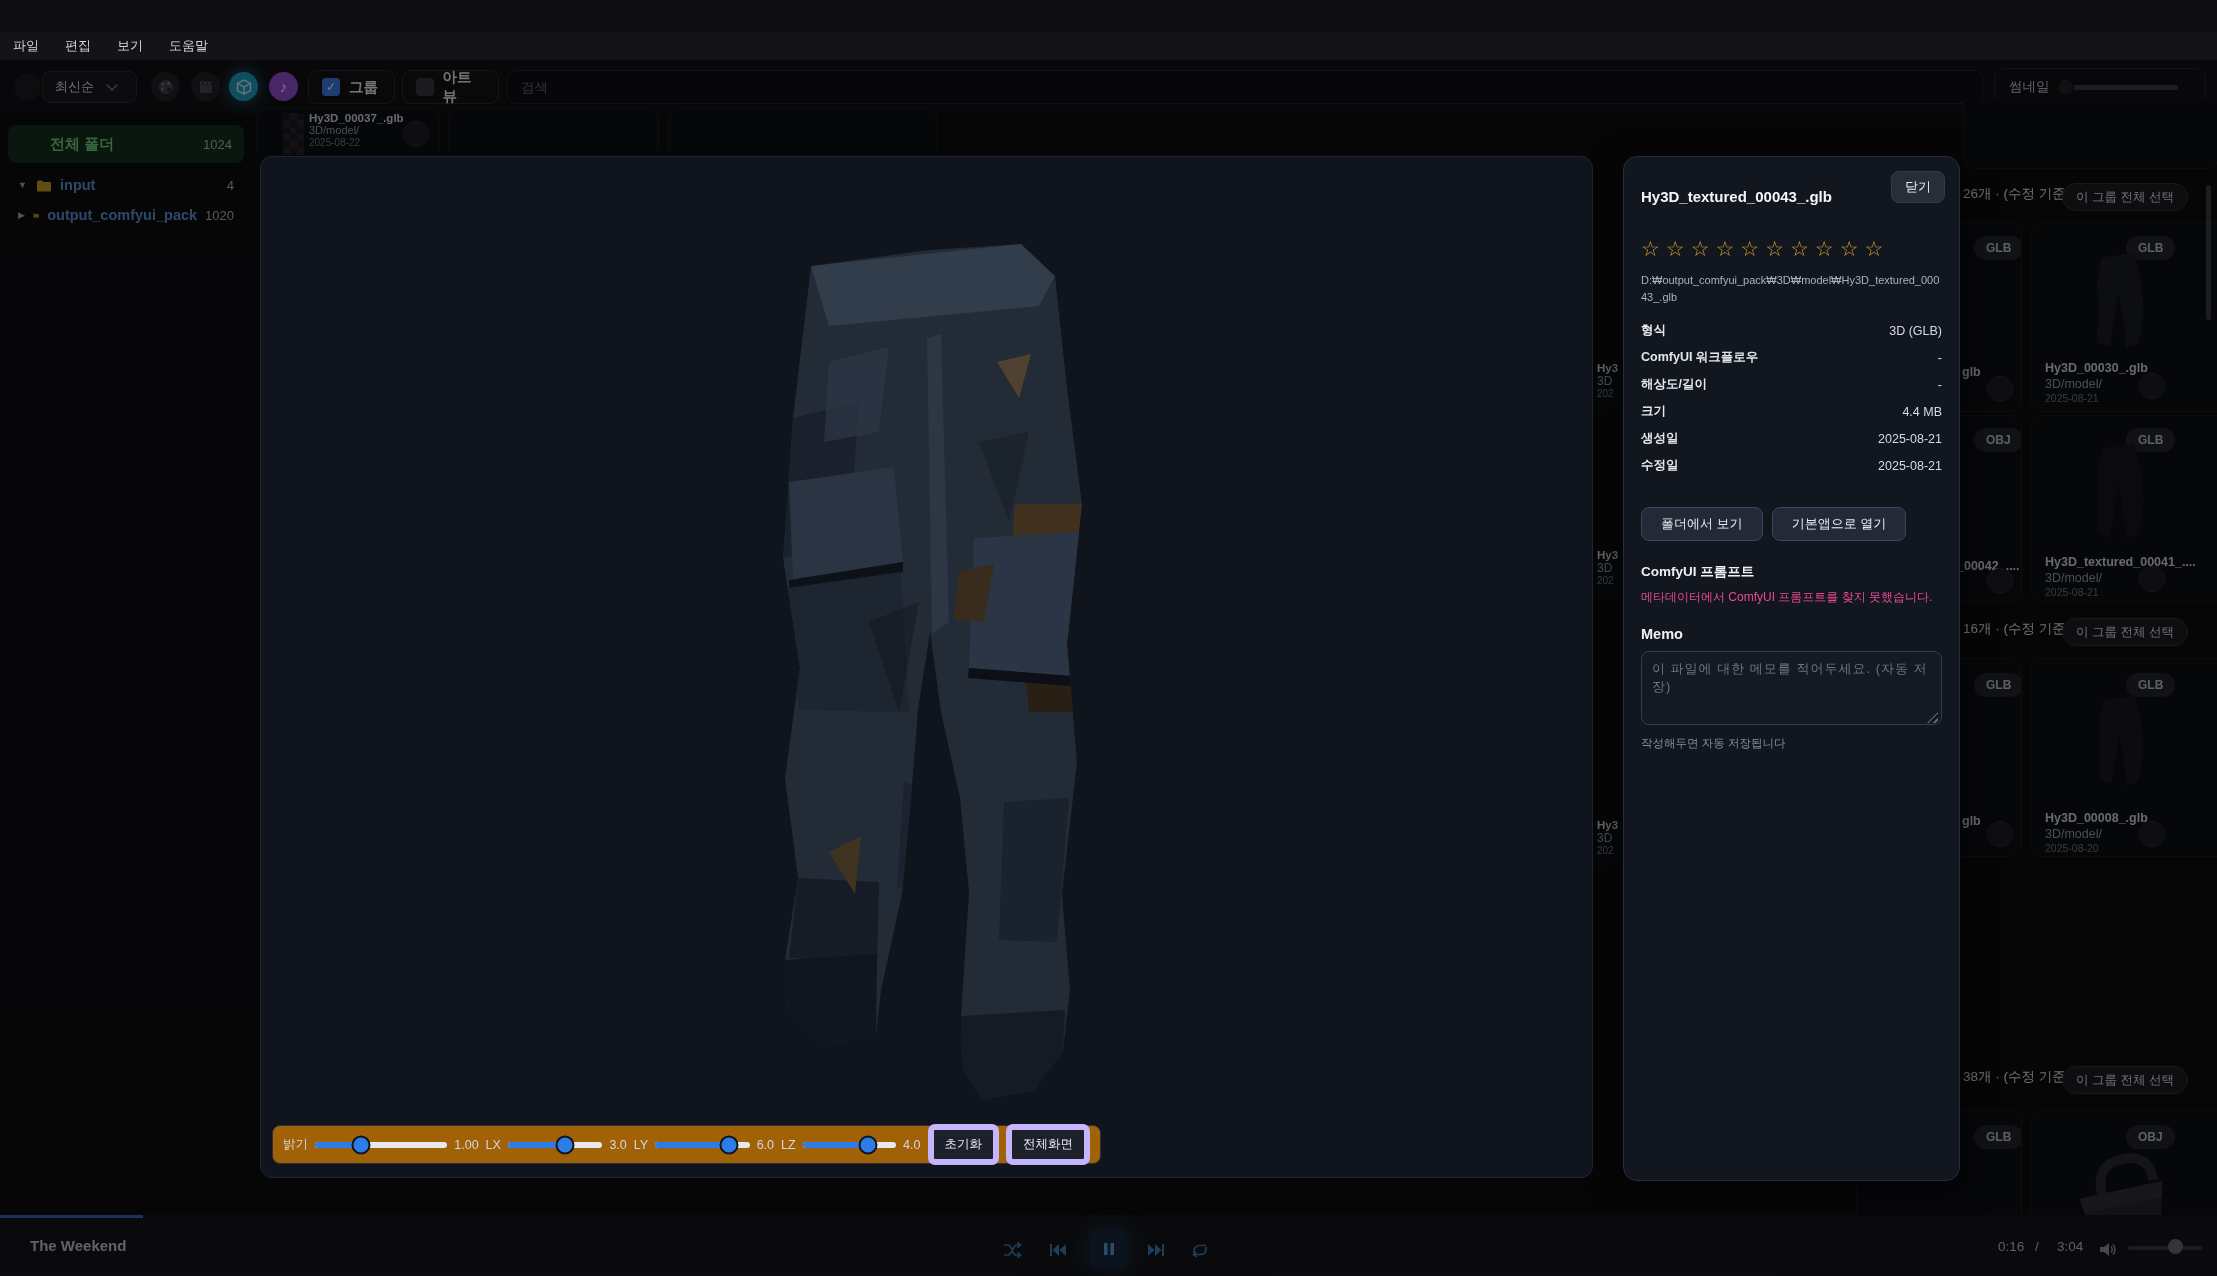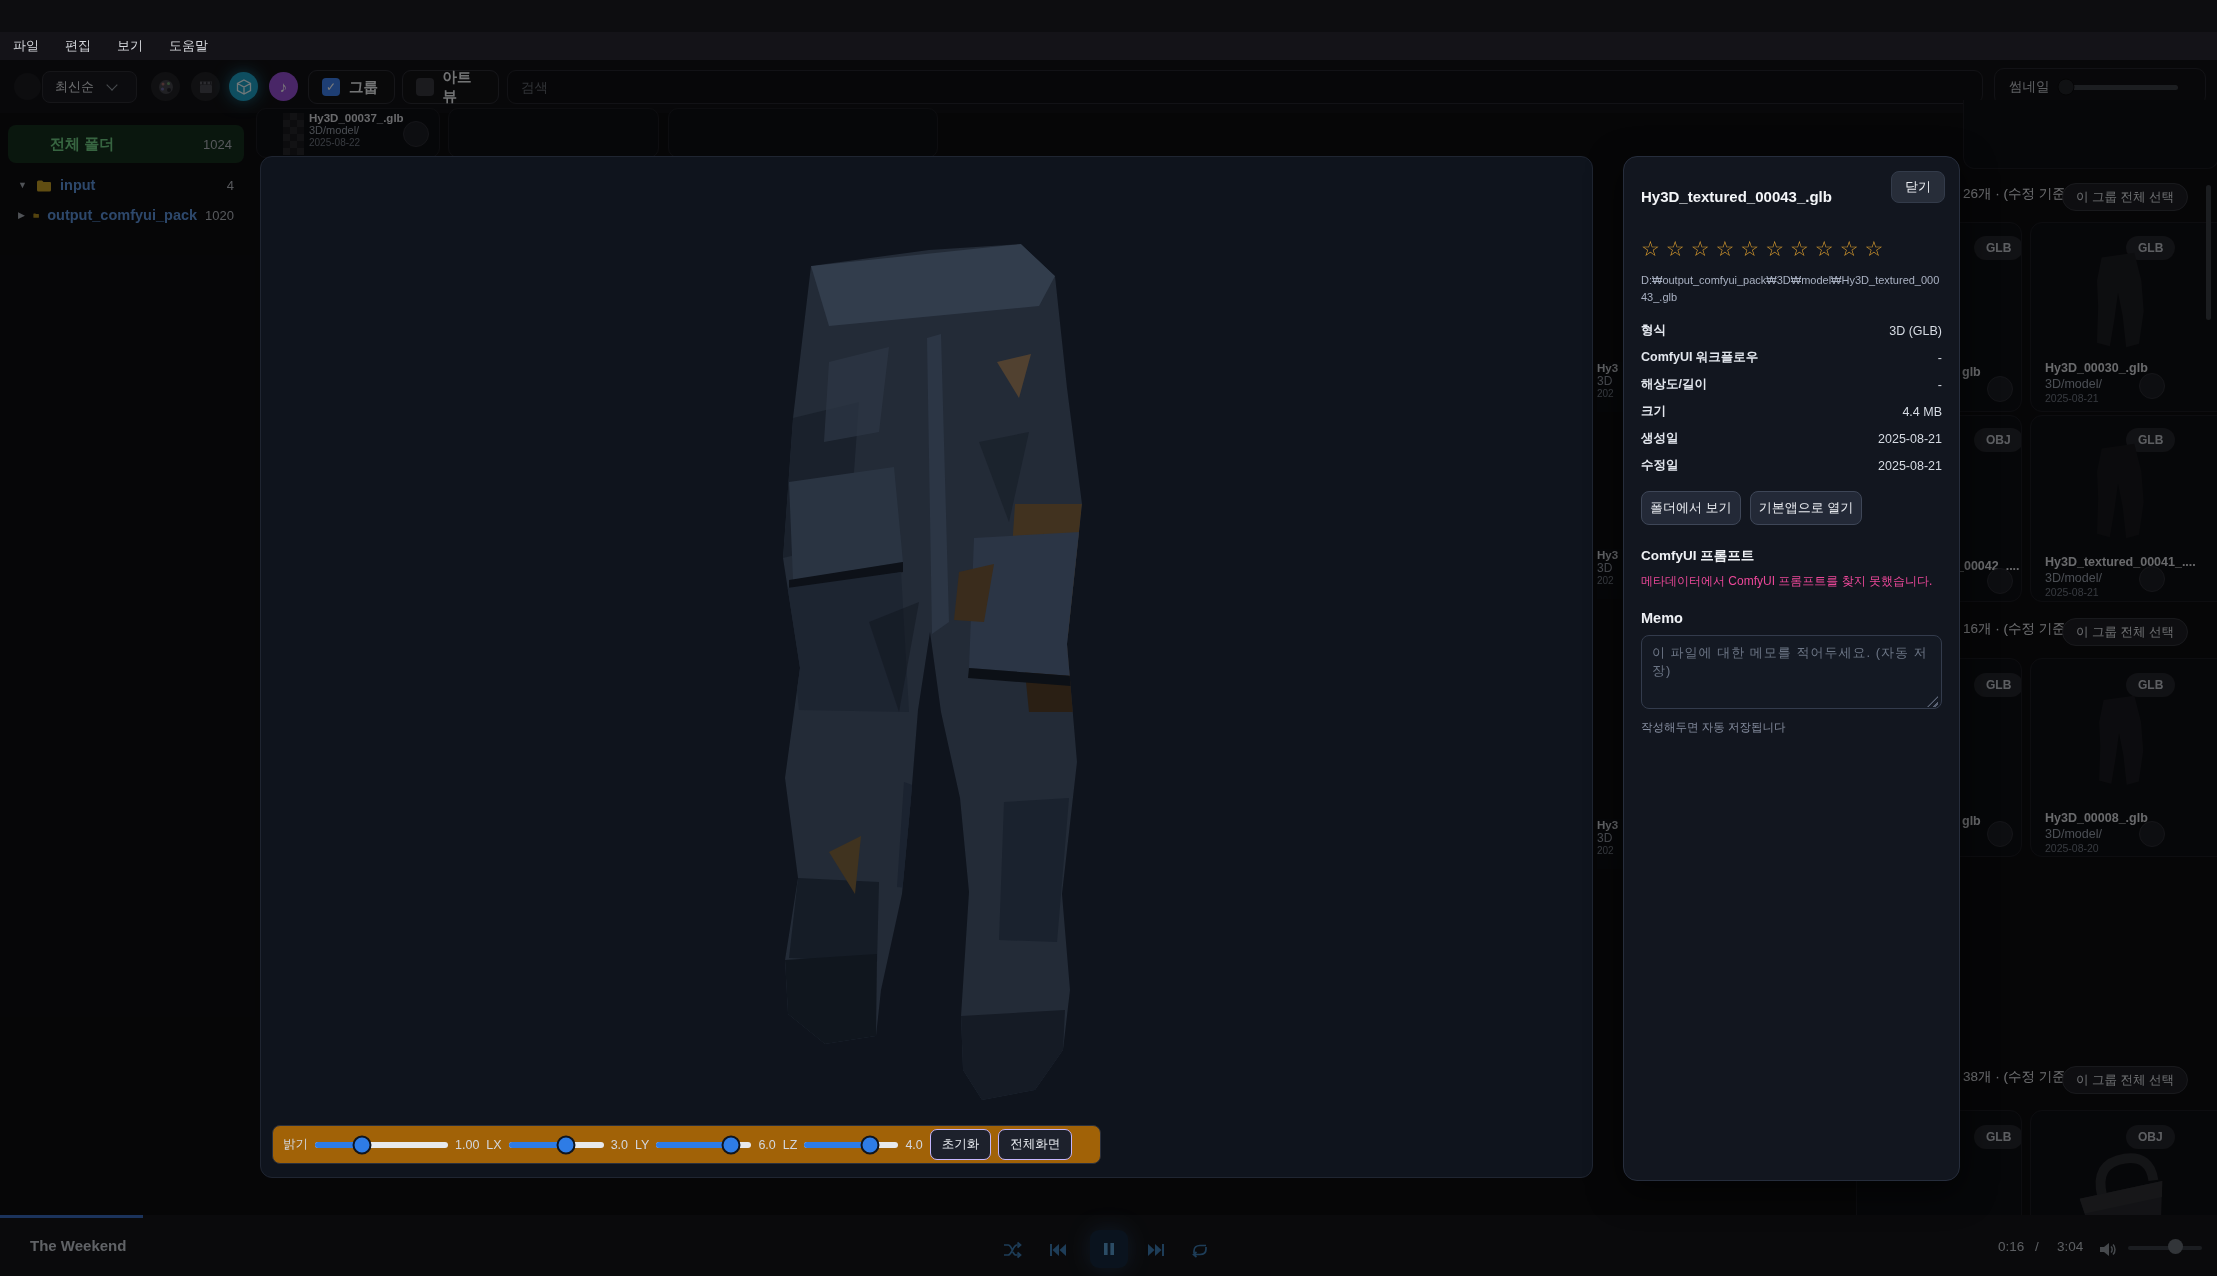--- a/index.html
+++ b/index.html
@@ -67,33 +67,33 @@
   
   .dim{position:absolute;left:0;top:60px;width:2217px;height:1216px;background:rgba(0,0,0,0.52);z-index:5;}
   
   .viewer{position:absolute;left:260px;top:156px;width:1333px;height:1022px;background:#0f141d;border:1px solid #1f2531;border-radius:12px;z-index:10;box-sizing:border-box;}
   .ctrlbar{position:absolute;left:11px;top:968px;width:829px;height:39px;background:#a16207;border:1px solid #2b303c;border-radius:8px;display:flex;align-items:center;gap:7px;padding:0 10px;box-sizing:border-box;}
   .ctrlbar .lab{color:#d3d7de;font-size:12.5px;white-space:nowrap;}
   .ctrlbar .val{color:#d3d7de;font-size:12.5px;white-space:nowrap;}
   .slider{position:relative;height:6px;border-radius:3px;background:#e7e9ec;}
   .slider .fill{position:absolute;left:0;top:0;bottom:0;background:#2e7ce6;border-radius:3px;}
   .slider .knob{position:absolute;top:50%;transform:translate(-50%,-50%);width:15px;height:15px;border-radius:50%;background:#2e7ce6;border:2px solid #10151f;}
-  .vbtn{background:#1d212c;border:1px solid #c4b5fd;border-radius:7px;color:#e7eaef;font-size:12.5px;padding:6px 11px;white-space:nowrap;font-family:"Liberation Sans",sans-serif;}
+  .vbtn{background:#1d212c;border:6px solid #c4b5fd;border-radius:7px;color:#e7eaef;font-size:12.5px;padding:6px 11px;white-space:nowrap;font-family:"Liberation Sans",sans-serif;}
   
   .panel{position:absolute;left:1623px;top:156px;width:337px;height:1025px;background:#12161f;border:1px solid #262d3c;border-radius:14px;z-index:10;box-sizing:border-box;padding:17px;box-shadow:0 10px 34px rgba(0,0,0,.6);}
   .closebtn{position:absolute;right:14px;top:14px;background:#272d39;border:1px solid #333b4a;border-radius:8px;color:#edeff3;font-size:13px;padding:6px 13px;font-family:"Liberation Sans",sans-serif;}
   .ptitle{margin-top:14px;font-size:15px;font-weight:bold;color:#f3f5f8;width:245px;word-break:break-all;}
   .stars{margin-top:32px;font-size:21px;color:#d79a2e;letter-spacing:6px;}
   .stars span{cursor:default;}
   .ppath{margin-top:11px;font-size:11px;color:#a9b1c2;line-height:1.5;word-break:break-all;}
   .fieldrow{display:flex;justify-content:space-between;align-items:center;height:27px;}
   .flabel{font-size:12.5px;font-weight:bold;color:#e2e6ed;}
   .fvalue{font-size:12.5px;color:#d6dbe3;}
   .pbtns{display:flex;gap:9px;margin-top:12px;}
-  .pbtn{background:#232937;border:1px solid #3e4657;border-radius:8px;color:#e9ebf0;font-size:13px;padding:7px 8px;font-family:"Liberation Sans",sans-serif;}
+  .pbtn{background:#232937;border:1px solid #3e4657;border-radius:8px;color:#e9ebf0;font-size:13px;padding:7px 19px;font-family:"Liberation Sans",sans-serif;margin-top:16px;}
   .sectitle{margin-top:22px;font-size:13.5px;font-weight:bold;color:#eef0f4;}
   .secempty{margin-top:8px;font-size:12px;color:#ec4899;}
   .memotitle{margin-top:20px;font-size:14.5px;font-weight:bold;color:#eef0f4;}
   .memobox{position:relative;margin-top:9px;}
   .memobox textarea{width:100%;height:74px;background:#141923;border:1px solid #333b4c;border-radius:8px;color:#cfd4de;font-size:13px;padding:8px 10px;box-sizing:border-box;resize:none;font-family:"Liberation Sans",sans-serif;}
   .memobox textarea::placeholder{color:#6c7585;letter-spacing:1px;}
   .resizegrip{position:absolute;right:4px;bottom:6px;width:11px;height:11px;background:repeating-linear-gradient(135deg,transparent 0 3px,#5a6274 3px 4.5px);clip-path:polygon(100% 0,100% 100%,0 100%);}
   .memohint{margin-top:7px;font-size:11.5px;color:#868ea0;}
 </style>
 </head>

